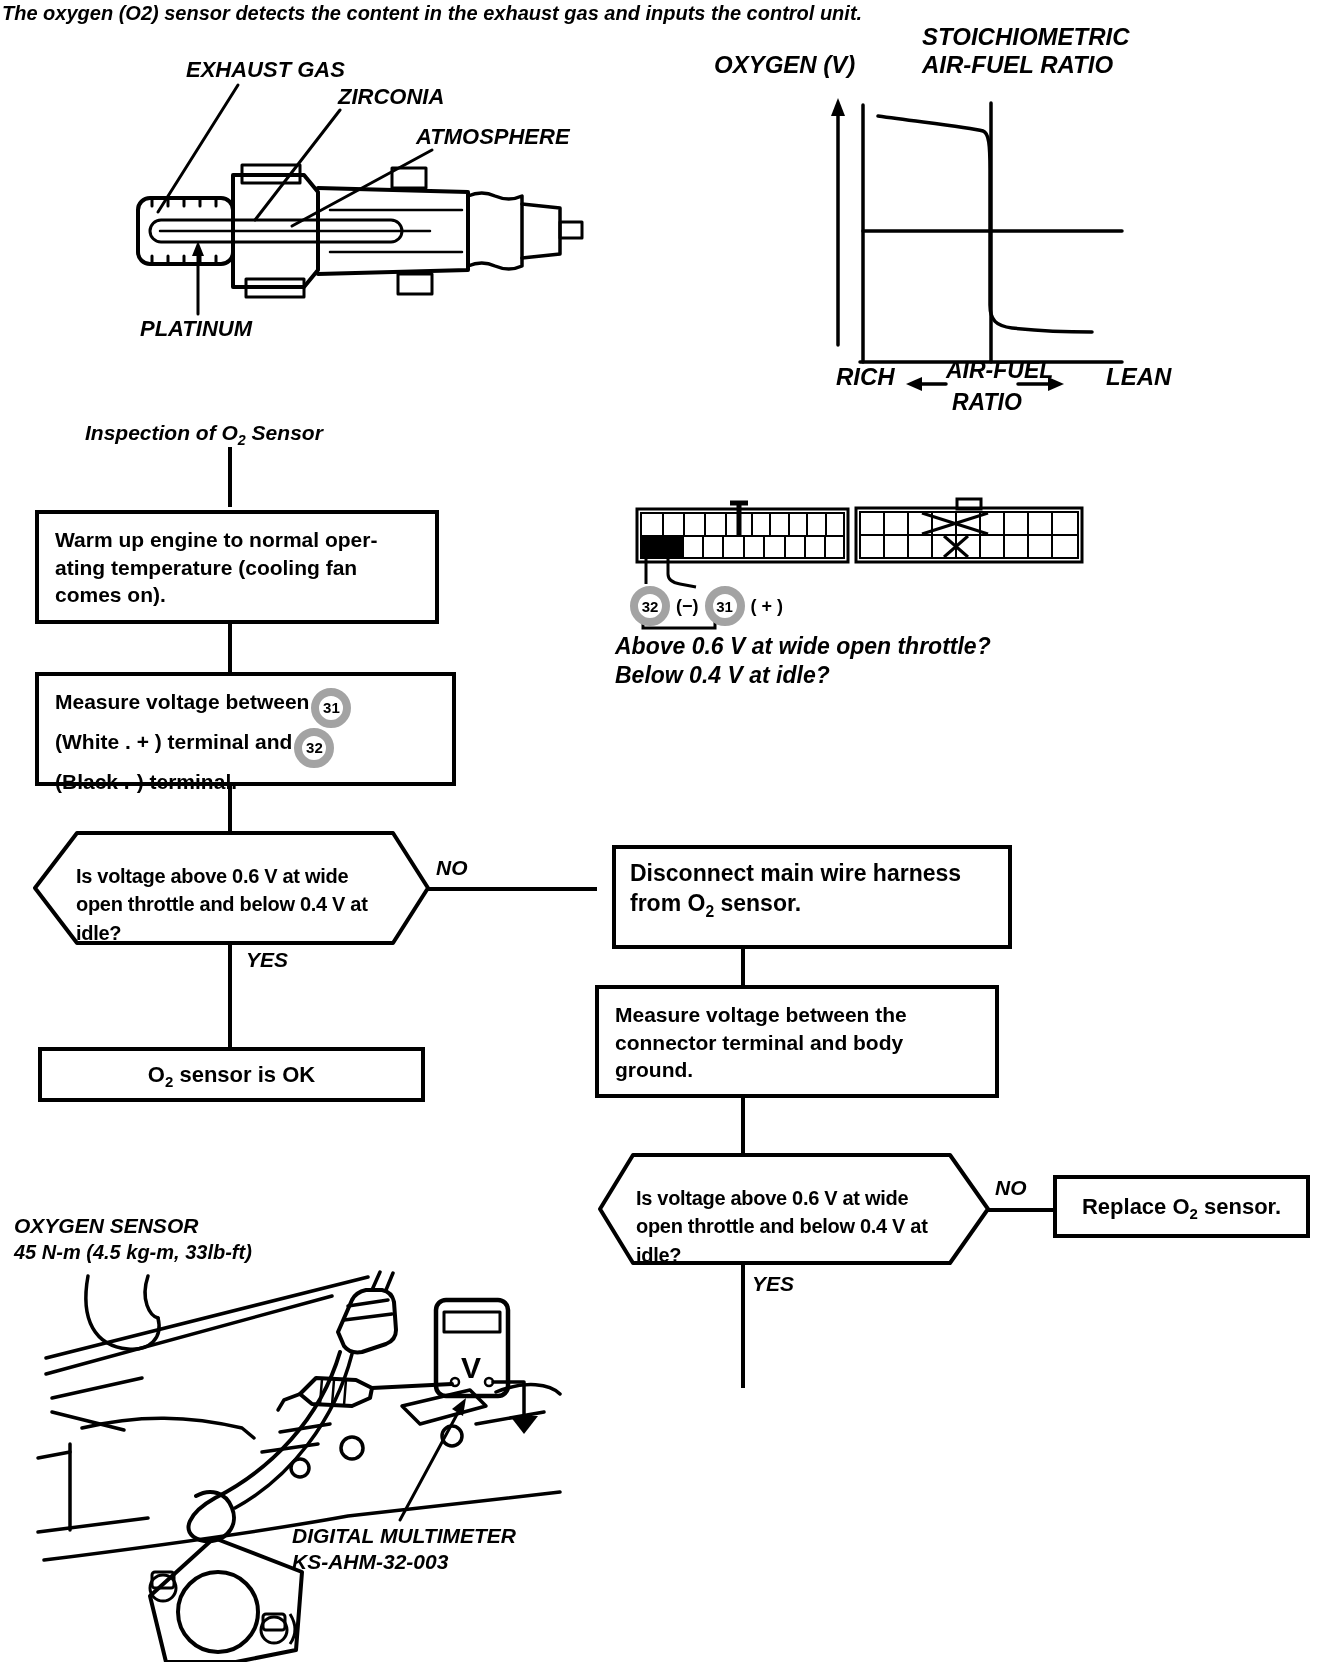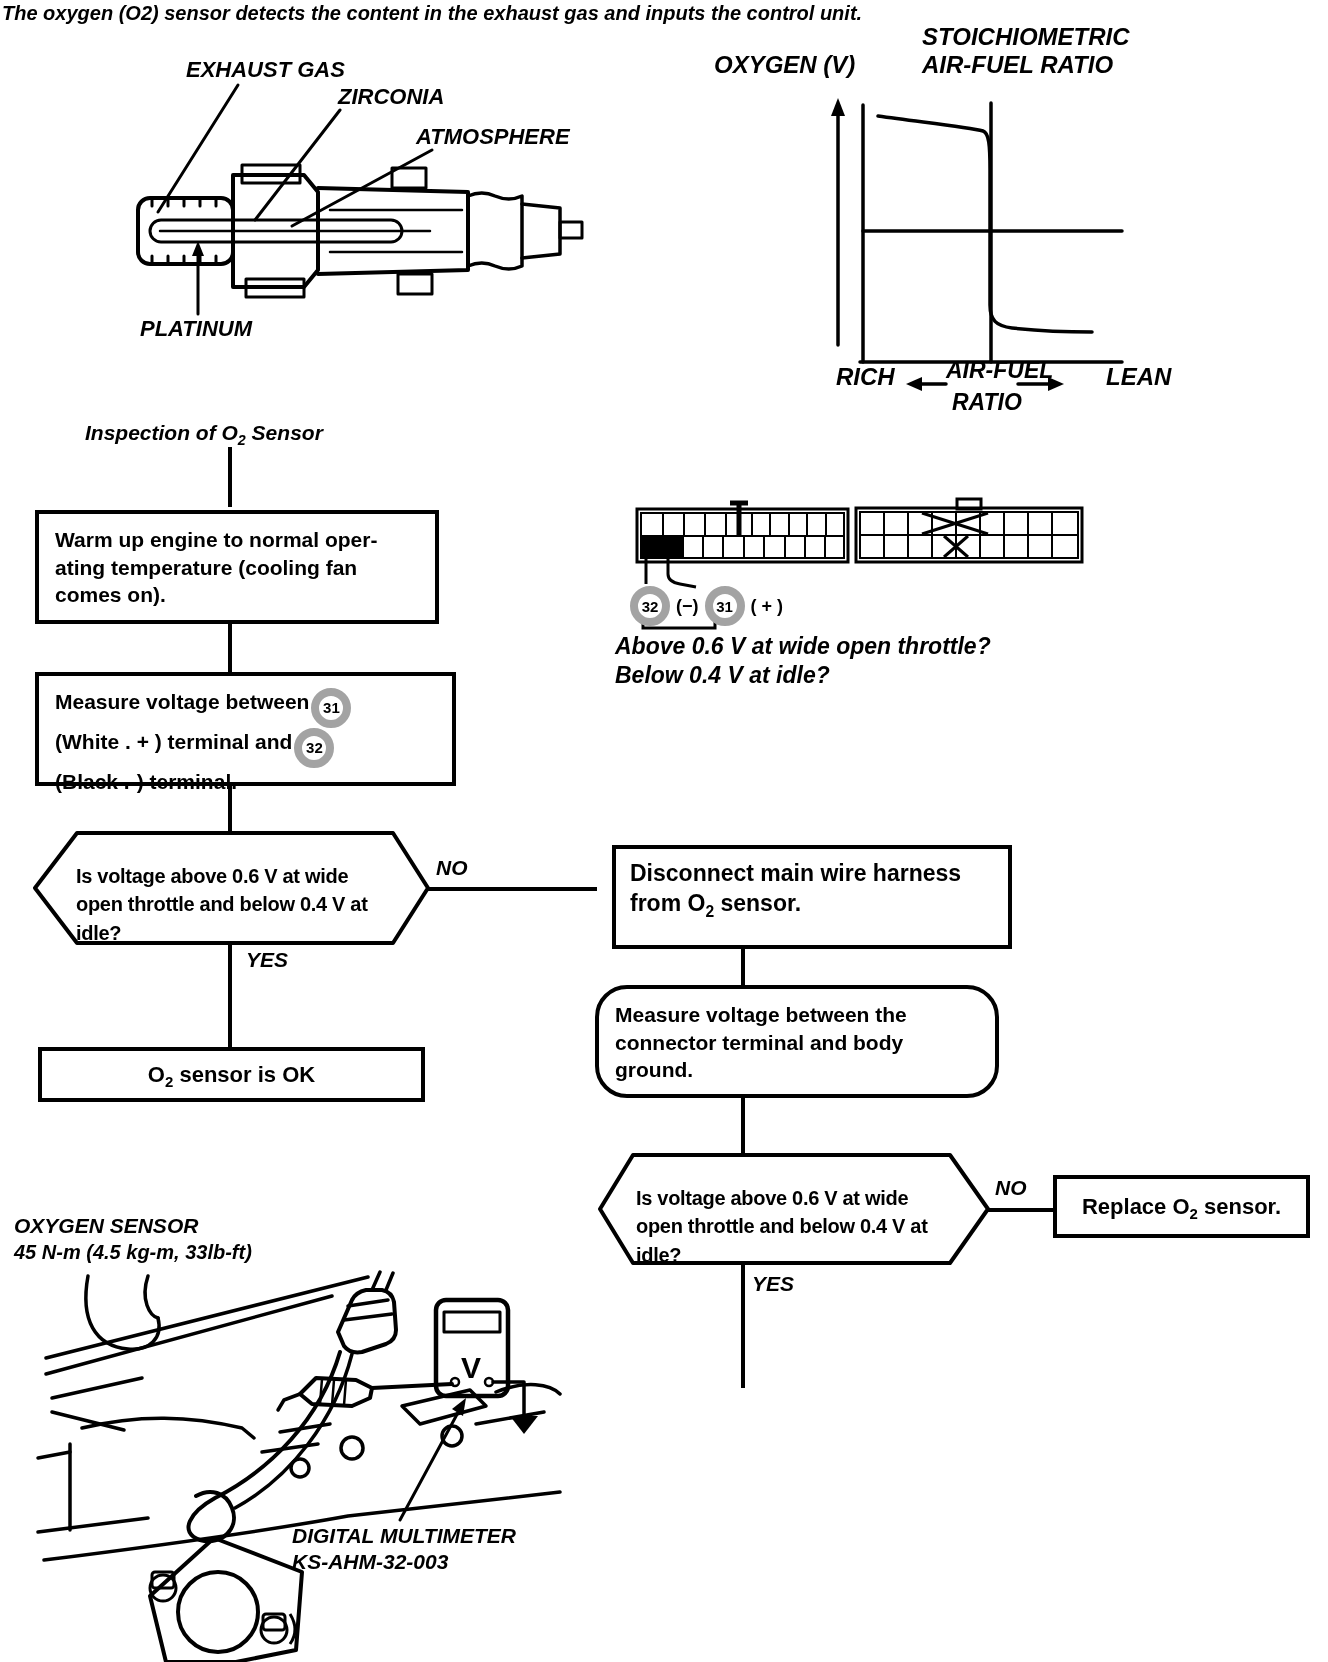--- a/index.html
+++ b/index.html
@@ -219,21 +219,21 @@
   <div class="t" style="left:436px; top:856px; font-size:21px;">NO</div>
   <div class="t" style="left:246px; top:948px; font-size:21px;">YES</div>
 
   <div class="box" style="left:38px; top:1047px; width:379px; height:47px; font-size:22px; line-height:47px; text-align:center;">O<sub>2</sub> sensor is OK</div>
 
   <div class="box" style="left:612px; top:845px; width:378px; height:70px; padding:10px 0 16px 14px; font-size:23px; line-height:1.3;">
     <div class="ln">Disconnect main wire harness</div>
     <div class="ln">from O<sub>2</sub> sensor.</div>
   </div>
 
-  <div class="box" style="left:595px; top:985px; width:380px; height:93px; padding:12px 0 0 16px; font-size:21px; line-height:1.32;border-radius:32px;">
+  <div class="box" style="left:595px; top:985px; width:380px; height:93px; padding:12px 0 0 16px; font-size:21px; line-height:1.32;">
     <div class="ln">Measure voltage between the</div>
     <div class="ln">connector terminal and body</div>
     <div class="ln">ground.</div>
   </div>
 
   <div class="hexlbl" style="left:636px; top:1168px; font-size:20px; line-height:1.42; letter-spacing:-0.3px;">
     <div class="ln">Is voltage above 0.6 V at wide</div>
     <div class="ln">open throttle and below 0.4 V at</div>
     <div class="ln">idle?</div>
   </div>

